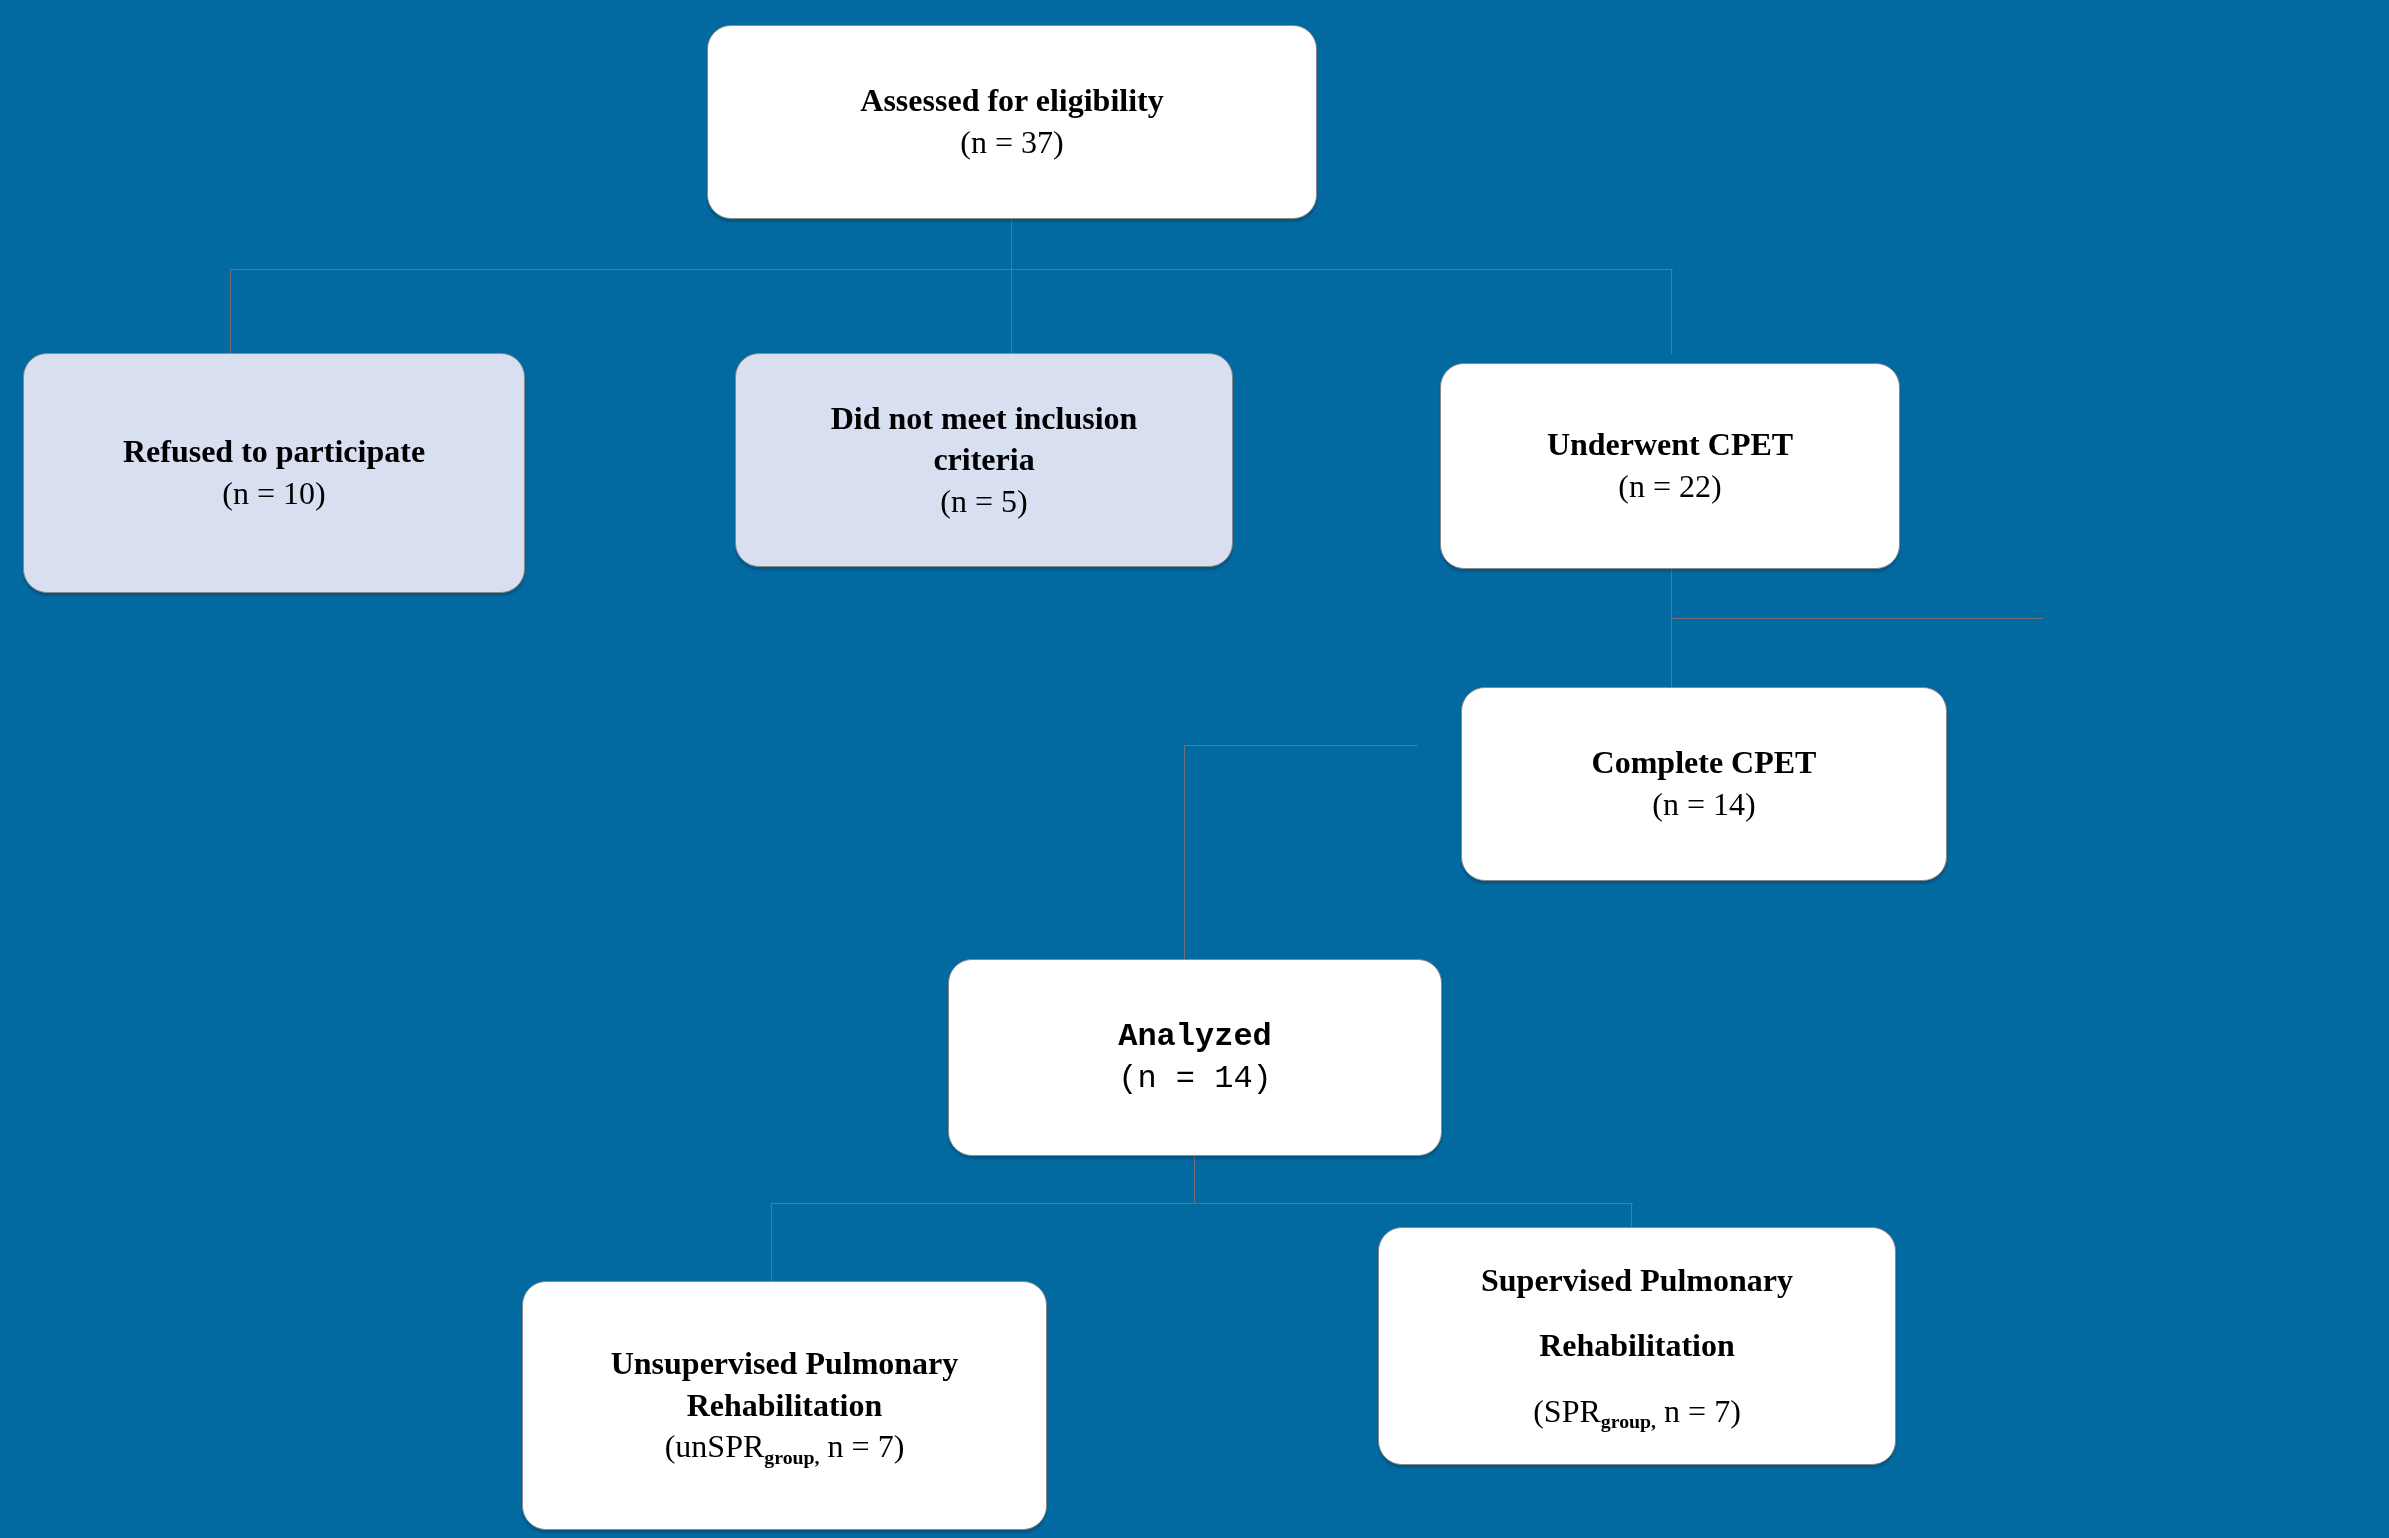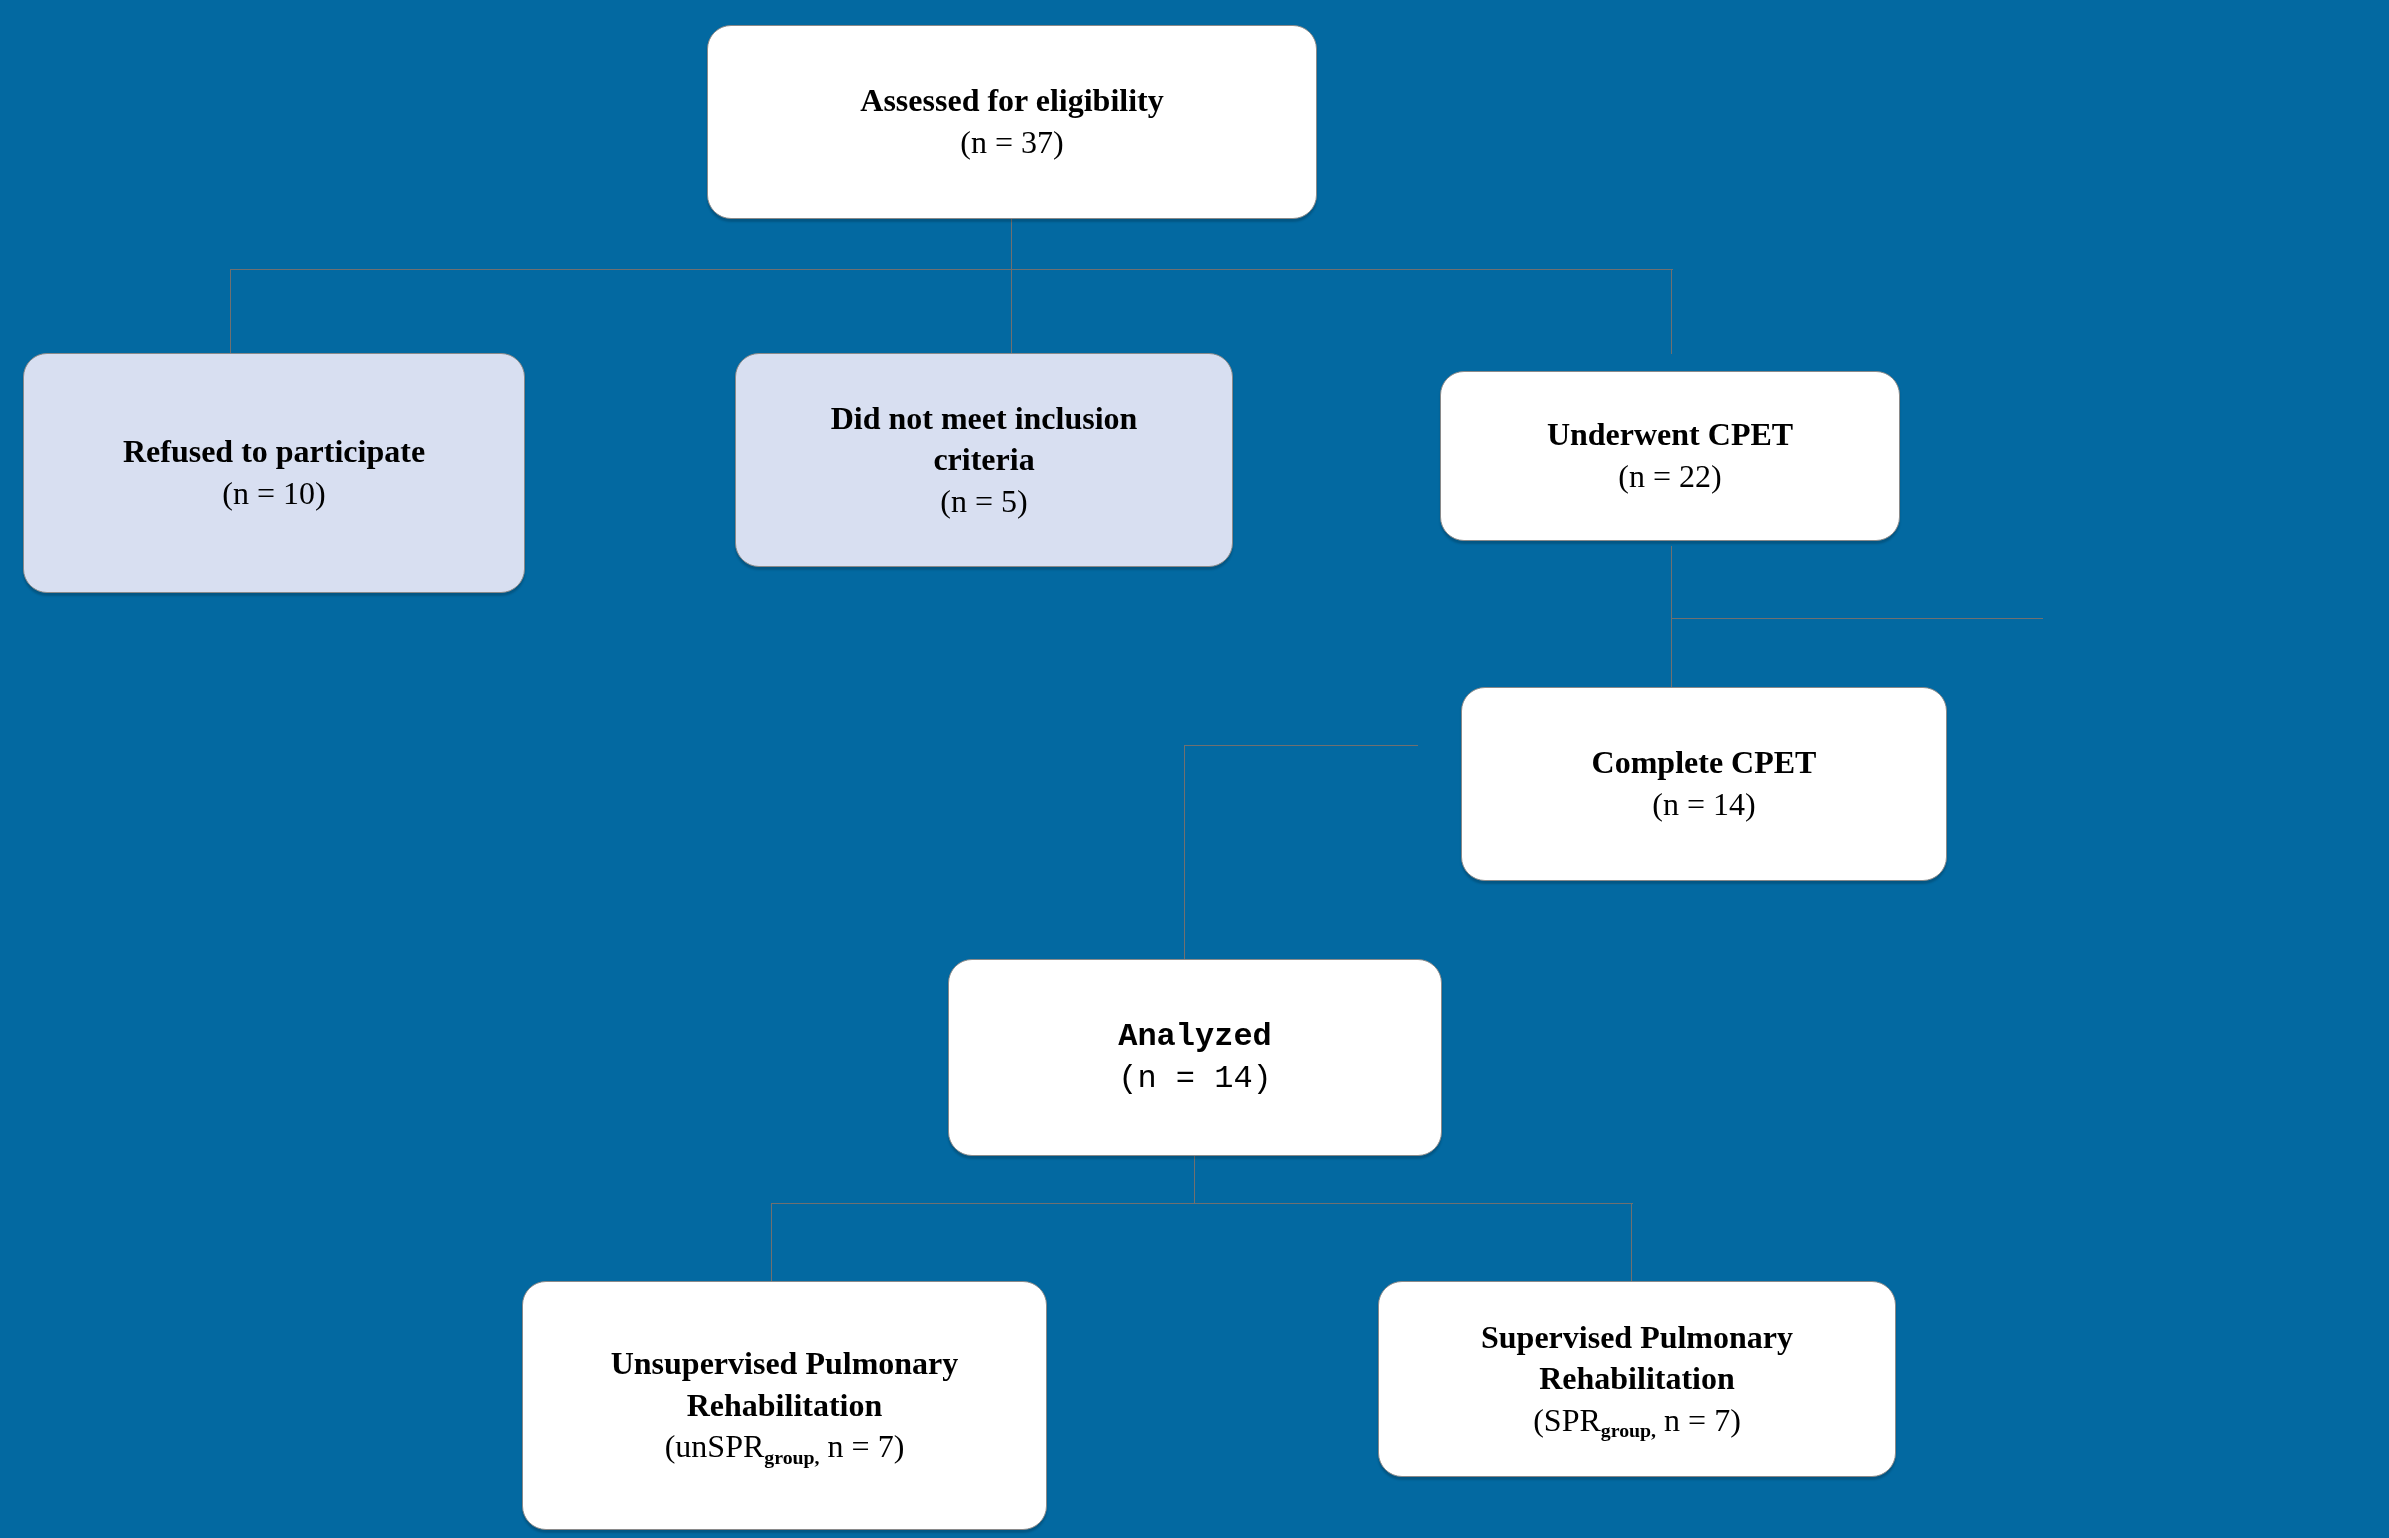--- a/index.html
+++ b/index.html
@@ -96,21 +96,21 @@
     <span class="ln">Refused to participate</span>
     <span class="ln count">(n = 10)</span>
   </div>
 
   <div class="node blue" style="left:735px; top:353px; width:498px; height:214px;">
     <span class="ln">Did not meet inclusion</span>
     <span class="ln">criteria</span>
     <span class="ln count">(n = 5)</span>
   </div>
 
-  <div class="node" style="left:1440px; top:371px; width:460px; height:170px;">
+  <div class="node" style="left:1440px; top:363px; width:460px; height:206px;">
     <span class="ln">Underwent CPET</span>
     <span class="ln count">(n = 22)</span>
   </div>
 
 
   <div class="node" style="left:1417px; top:687px; width:486px; height:194px;margin-left:44px;">
     <span class="ln">Complete CPET</span>
     <span class="ln count">(n = 14)</span>
   </div>
 
@@ -118,20 +118,20 @@
     <span class="ln">Analyzed</span>
     <span class="ln count">(n = 14)</span>
   </div>
 
   <div class="node" style="left:522px; top:1281px; width:525px; height:249px;">
     <span class="ln">Unsupervised Pulmonary</span>
     <span class="ln">Rehabilitation</span>
     <span class="ln count"><span>(unSPR</span><sub>group,</sub><span> n = 7)</span></span>
   </div>
 
-  <div class="node" style="left:1378px; top:1281px; width:518px; height:196px;">
+  <div class="node" style="left:1378px; top:1227px; width:518px; height:238px;gap:24px;">
     <span class="ln">Supervised Pulmonary</span>
     <span class="ln">Rehabilitation</span>
     <span class="ln count"><span>(SPR</span><sub>group,</sub><span> n = 7)</span></span>
   </div>
 
 </div>
 
 
 </body></html>

